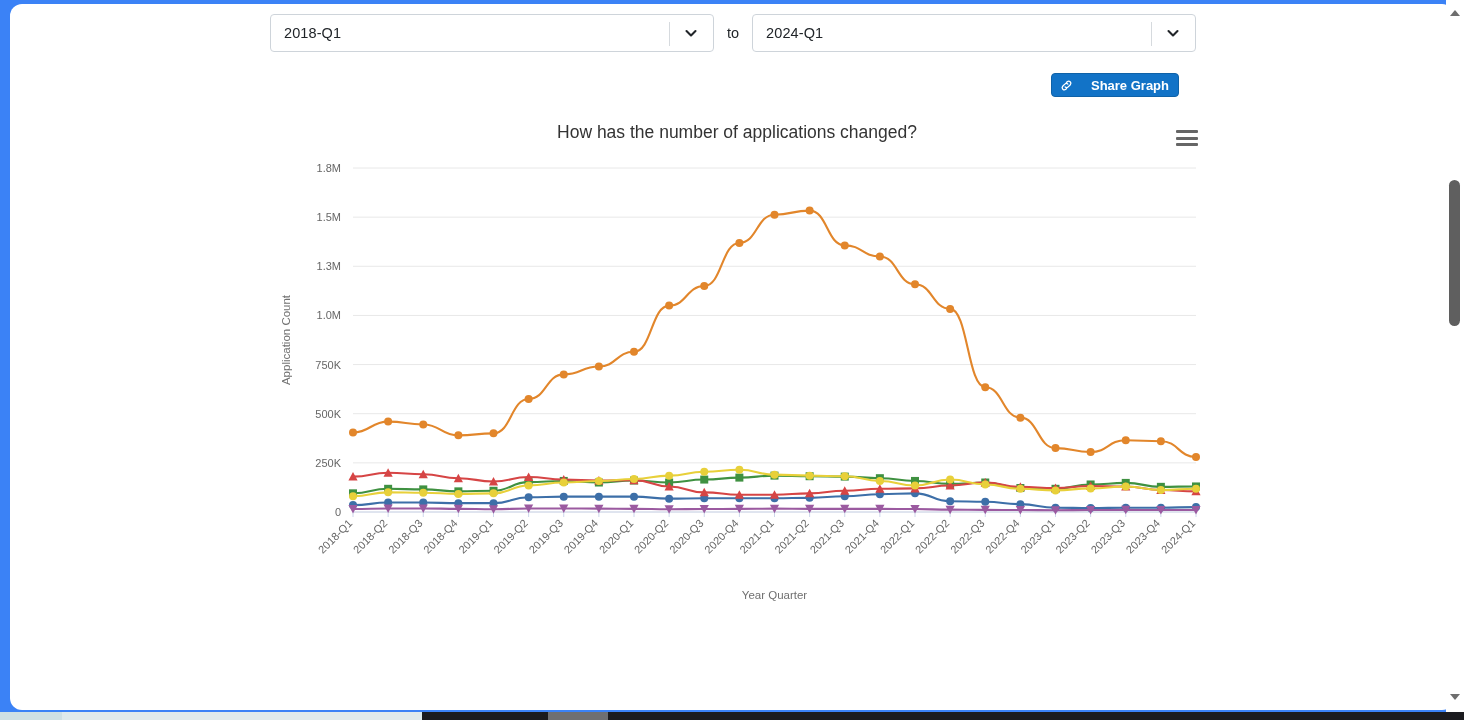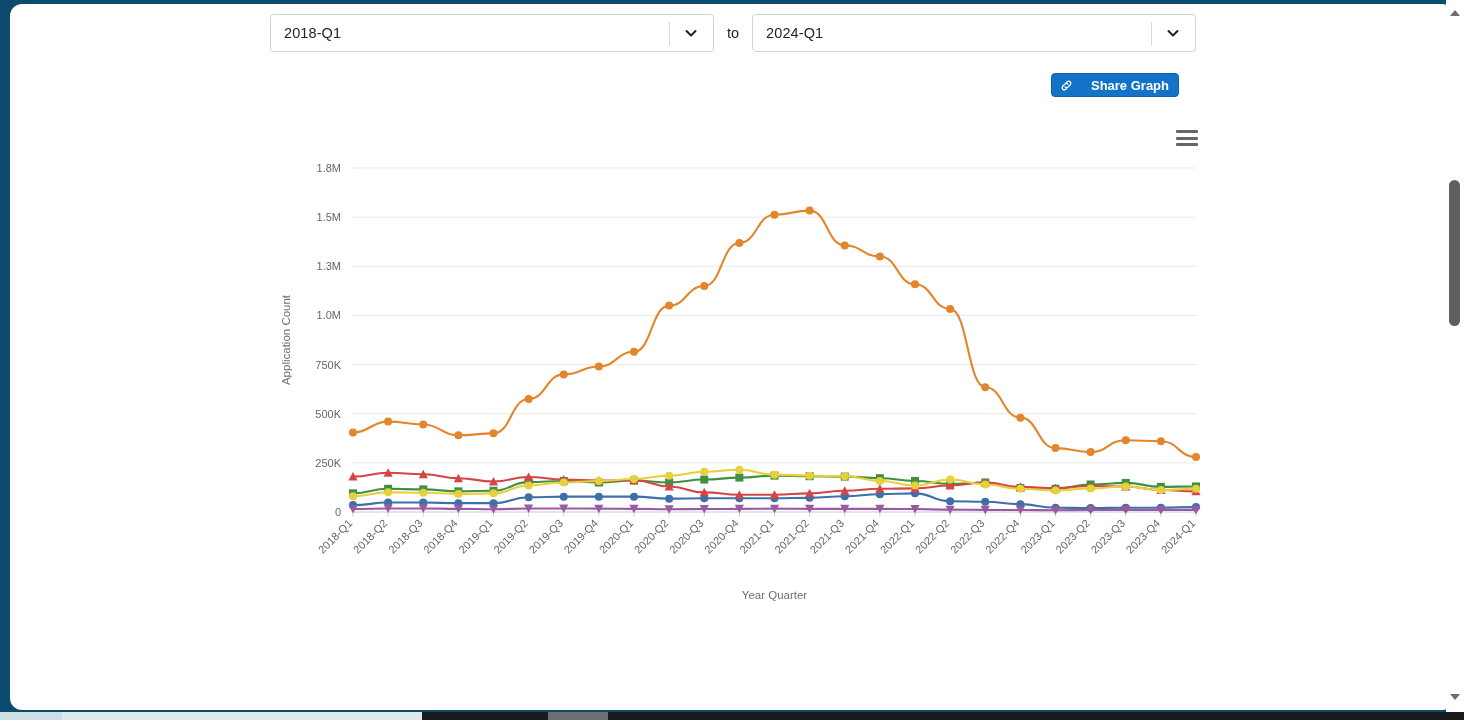--- a/index.html
+++ b/index.html
@@ -7,21 +7,21 @@
   html, body {
     margin: 0; padding: 0;
     width: 1464px; height: 720px;
     overflow: hidden;
     background: #cfe0e4;
     font-family: "Liberation Sans", sans-serif;
   }
   #app {
     position: relative;
     width: 1464px; height: 720px;
-    background: #0c4a6e;
+    background: #3b82f6;
   }
   
   .page-panel {
     position: absolute;
     left: 10px; top: 4px;
     width: 1444px; height: 706px;
     background: #ffffff;
     border-radius: 12px;
     overflow: hidden;
   }
@@ -220,20 +220,21 @@
       <span>
         <svg width="13" height="13" viewBox="0 0 16 16">
           <path d="M6.3 9.7a2.6 2.6 0 0 0 3.8 0l2.6-2.6a2.7 2.7 0 0 0-3.8-3.8l-1 1" fill="none" stroke="#ffffff" stroke-width="1.6" stroke-linecap="round"></path>
           <path d="M9.7 6.3a2.6 2.6 0 0 0-3.8 0L3.3 8.9a2.7 2.7 0 0 0 3.8 3.8l1-1" fill="none" stroke="#ffffff" stroke-width="1.6" stroke-linecap="round"></path>
         </svg>
       </span>
       <span>Share Graph</span>
     </div>
 
     <div class="chart-wrap">
+      <div class="chart-title">How has the number of applications changed?</div>
       <div class="hamburger">
         <span></span>
           <span></span>
           <span></span>
       </div>
       <svg class="plot" id="plot-svg" width="938" height="590">
           <line x1="85" y1="408" x2="928" y2="408" class="gridline"></line>
           <text x="73" y="412" text-anchor="end" class="ytick">0</text>
           <line x1="85" y1="358.85714285714283" x2="928" y2="358.85714285714283" class="gridline"></line>
           <text x="73" y="362.85714285714283" text-anchor="end" class="ytick">250K</text>

